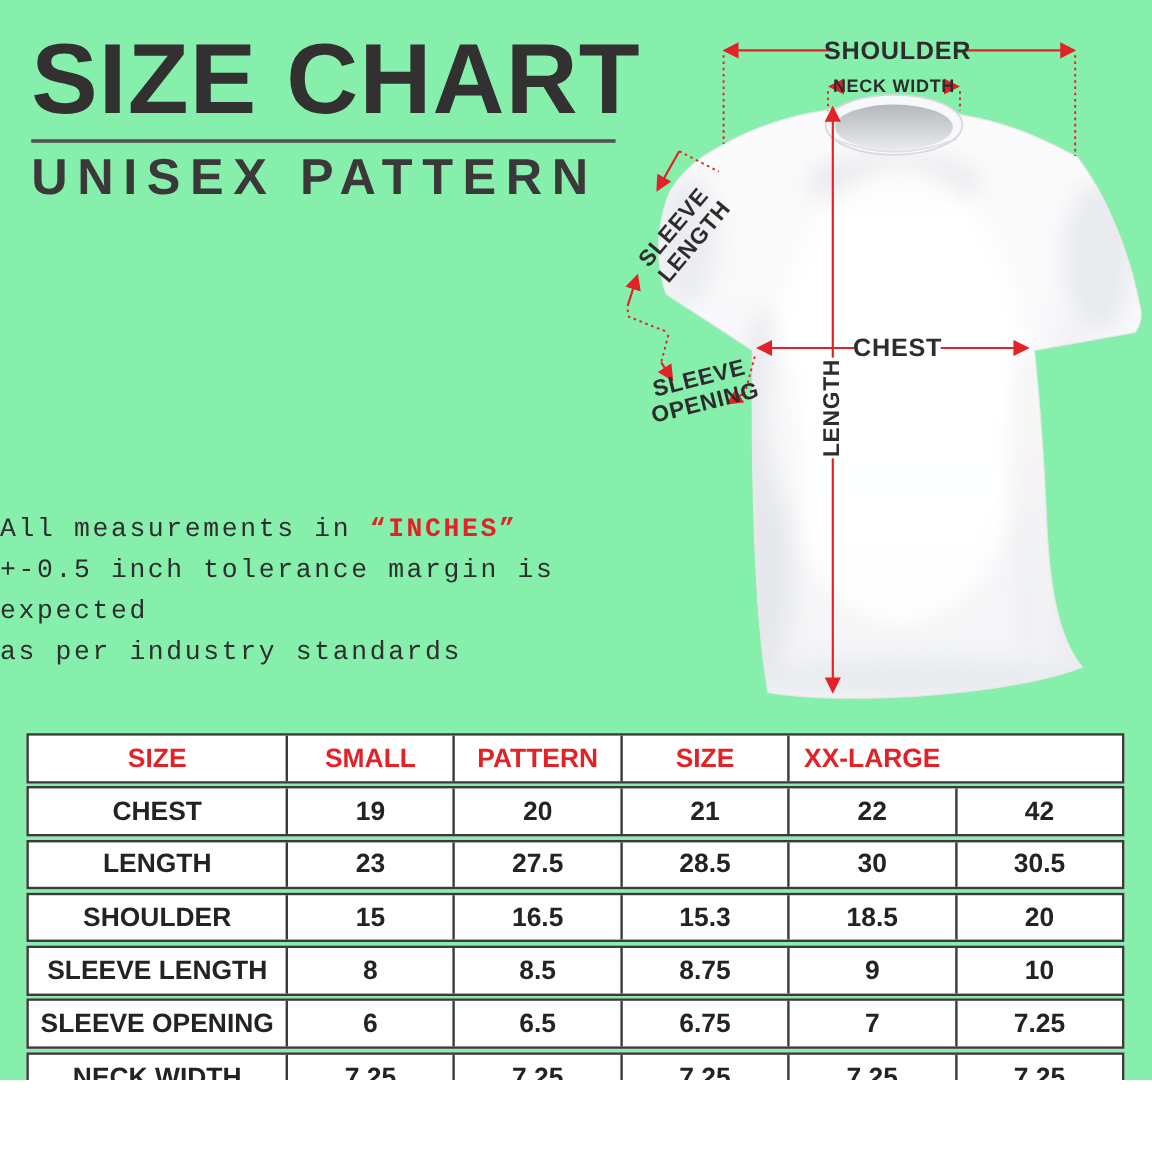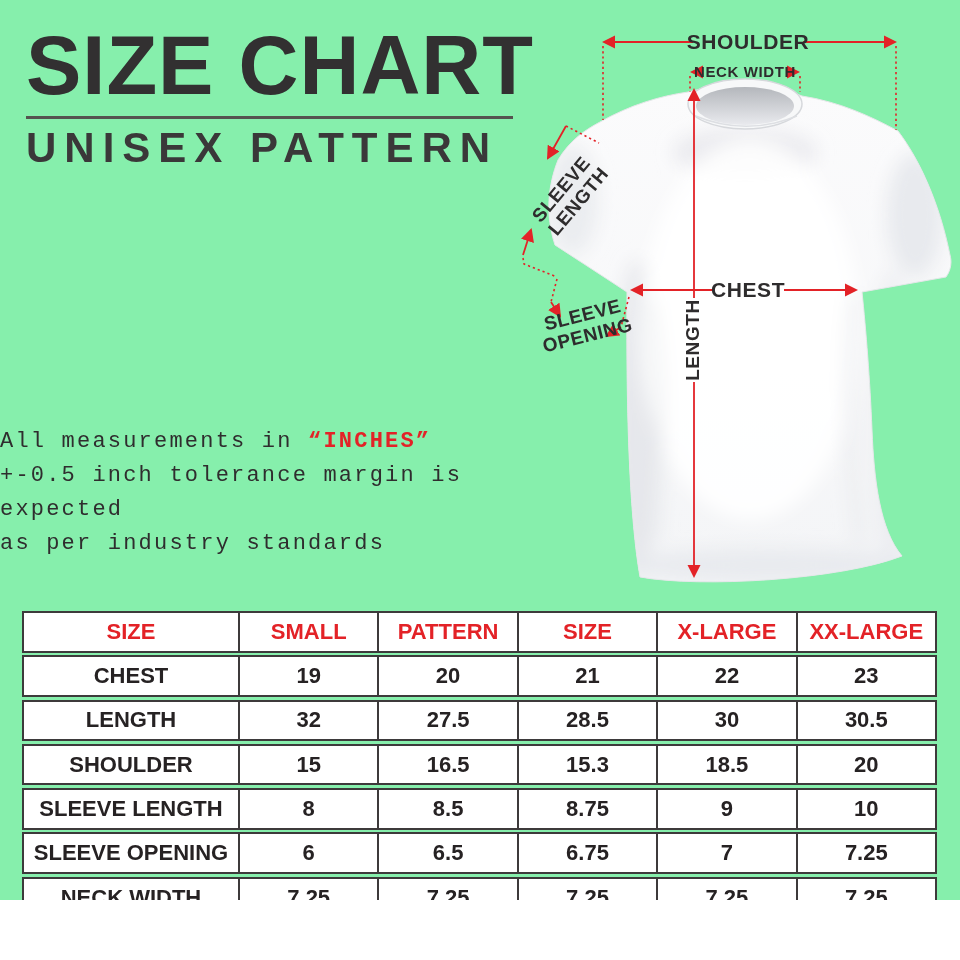--- a/index.html
+++ b/index.html
@@ -166,34 +166,33 @@
       </g>
     </g>
   </svg>
 
   <div class="size-table">
       <div class="trow head">
         <div class="cell first">SIZE</div>
         <div class="cell">SMALL</div>
         <div class="cell">PATTERN</div>
         <div class="cell">SIZE</div>
-        <div class="cell">X-LARGE</div>
         <div class="cell">XX-LARGE</div>
       </div>
       <div class="trow">
         <div class="cell first">CHEST</div>
         <div class="cell">19</div>
         <div class="cell">20</div>
         <div class="cell">21</div>
         <div class="cell">22</div>
+        <div class="cell">42</div>
+      </div>
+      <div class="trow">
+        <div class="cell first">LENGTH</div>
         <div class="cell">23</div>
-      </div>
-      <div class="trow">
-        <div class="cell first">LENGTH</div>
-        <div class="cell">32</div>
         <div class="cell">27.5</div>
         <div class="cell">28.5</div>
         <div class="cell">30</div>
         <div class="cell">30.5</div>
       </div>
       <div class="trow">
         <div class="cell first">SHOULDER</div>
         <div class="cell">15</div>
         <div class="cell">16.5</div>
         <div class="cell">15.3</div>

